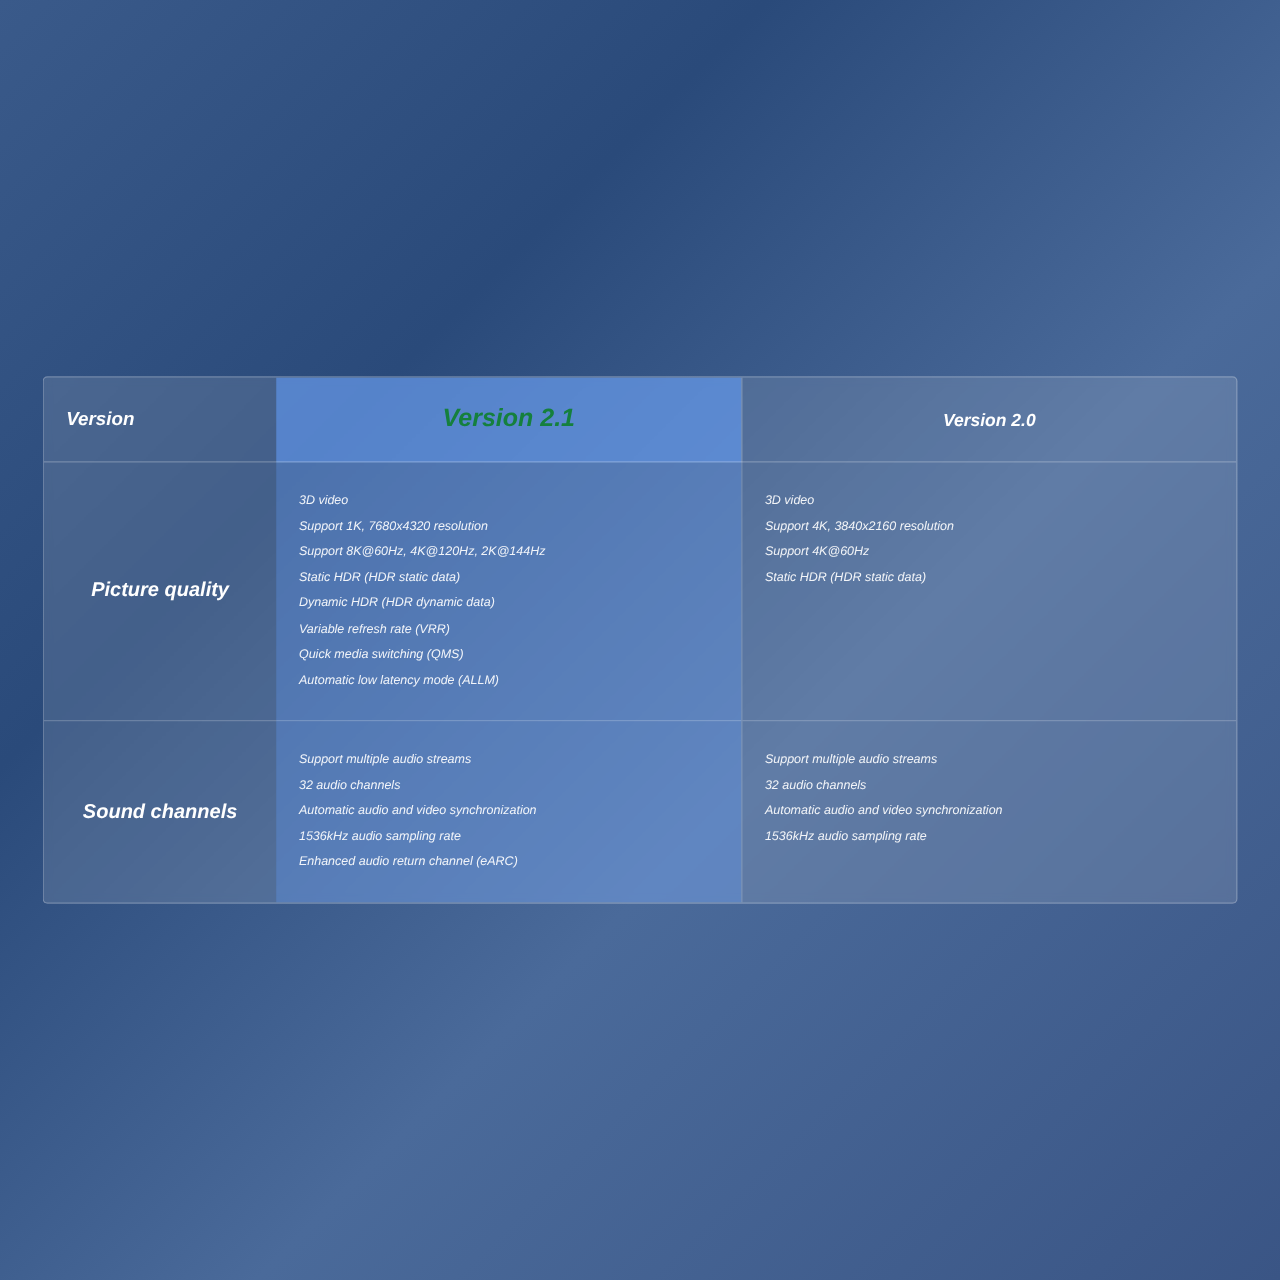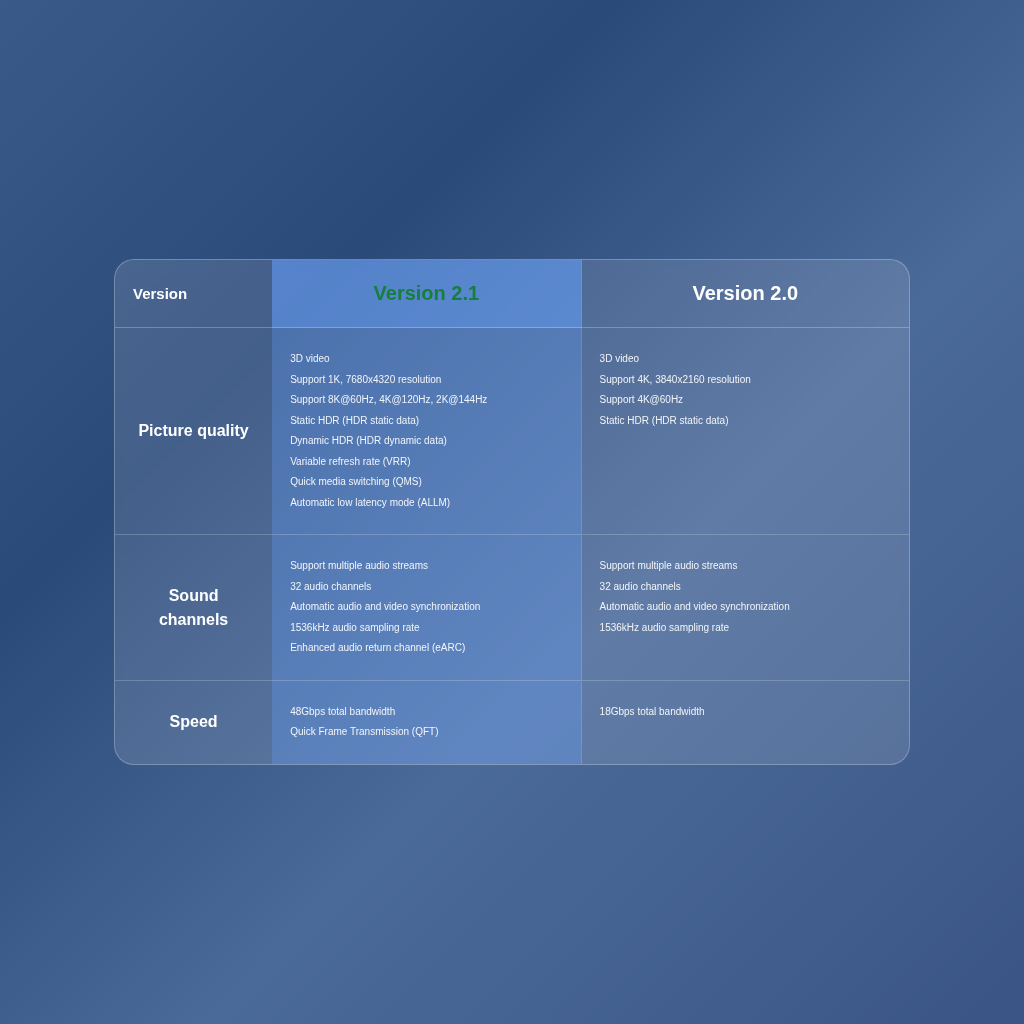--- a/index.html
+++ b/index.html
@@ -10,25 +10,26 @@
       background: linear-gradient(135deg, #3a5a8a 0%, #2a4a7a 30%, #4a6a9a 60%, #3a5585 100%);
       display: flex;
       align-items: center;
       justify-content: center;
       font-family: 'Segoe UI', Arial, sans-serif;
       overflow: hidden;
     }
 
     .table-container {
       background: rgba(255,255,255,0.12);
-      border-radius: 20px;
+      border-radius: 4px;
       border: 1px solid rgba(255,255,255,0.25);
       overflow: hidden;
-      width: 796px;
+      width: 956px;
       backdrop-filter: blur(4px);
+      font-style: italic;
     }
 
     table {
       width: 100%;
       border-collapse: collapse;
       color: white;
     }
 
     
     col.col-label { width: 160px; }
@@ -56,21 +57,21 @@
       text-align: center;
       font-size: 20px;
       font-weight: 700;
       border-right: 1px solid rgba(255,255,255,0.25);
     }
 
     thead tr th.col-v20-th {
       background: transparent;
       color: white;
       text-align: center;
-      font-size: 20px;
+      font-size: 14px;
       font-weight: 700;
     }
 
     
     tbody tr td {
       padding: 24px 18px;
       vertical-align: middle;
       border-top: 1px solid rgba(255,255,255,0.2);
       font-size: 14px;
       line-height: 1.5;
@@ -167,29 +168,15 @@
           </td>
           <td class="v20-cell">
             <ul class="feature-list">
               <li>Support multiple audio streams</li>
               <li>32 audio channels</li>
               <li>Automatic audio and video synchronization</li>
               <li>1536kHz audio sampling rate</li>
             </ul>
           </td>
         </tr>
-        <tr>
-          <td class="label-cell">Speed</td>
-          <td class="v21-cell">
-            <ul class="feature-list">
-              <li>48Gbps total bandwidth</li>
-              <li>Quick Frame Transmission (QFT)</li>
-            </ul>
-          </td>
-          <td class="v20-cell">
-            <ul class="feature-list">
-              <li>18Gbps total bandwidth</li>
-            </ul>
-          </td>
-        </tr>
       </tbody>
   </table>
 </div>
 
 </body></html>

